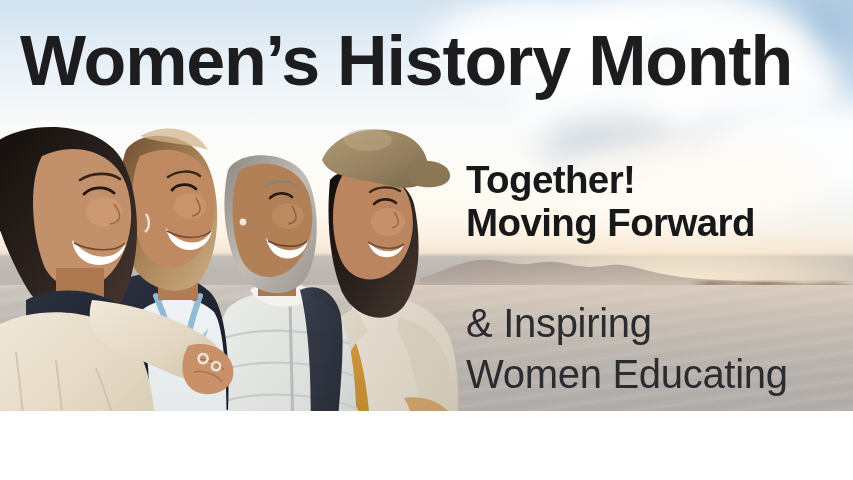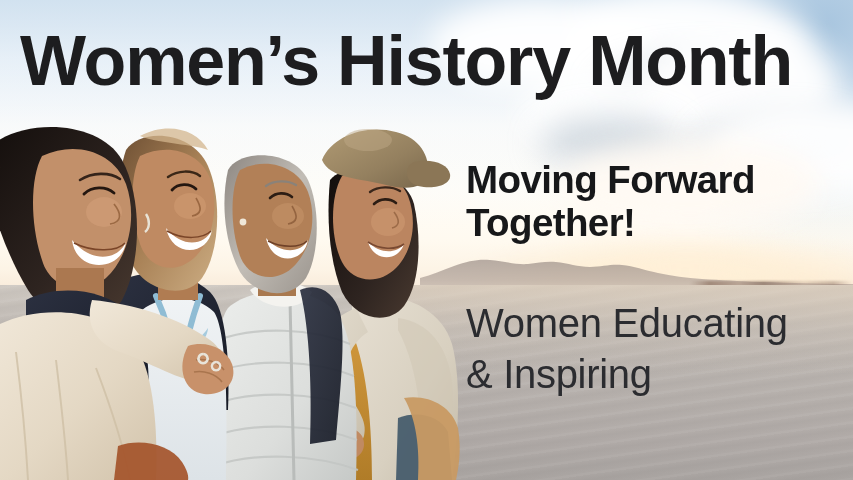--- a/index.html
+++ b/index.html
@@ -8,21 +8,21 @@
     padding: 0;
     background: #ffffff;
   }
   body {
     font-family: "Liberation Sans", sans-serif;
   }
 
   .banner {
     position: relative;
     width: 853px;
-    height: 480px;
+    height: 411px;
     overflow: hidden;
     background: #fca5a5;
   }
 
   
   .sky {
     position: absolute;
     inset: 0;
     background:
       linear-gradient(to bottom,
@@ -467,22 +467,22 @@
       <path d="M398,418 C418,410 440,416 448,432 L452,480 L396,480 Z" fill="#3f5668" opacity="0.9"></path>
 
       <path d="M404,398 C428,394 452,406 458,428 C462,452 458,470 456,480
                L418,480 C420,448 416,418 404,398 Z" fill="#c89a63" opacity="0.95"></path>
     </svg>
   </div>
 
   <div class="headline">Women’s History Month</div>
 
   <div class="subhead">
+    <div>Together!</div>
     <div>Moving Forward</div>
-    <div>Together!</div>
   </div>
 
   <div class="tagline">
+    <div>&amp; Inspiring</div>
     <div>Women Educating</div>
-    <div>&amp; Inspiring</div>
   </div>
 
 </div>
 
 </body></html>

